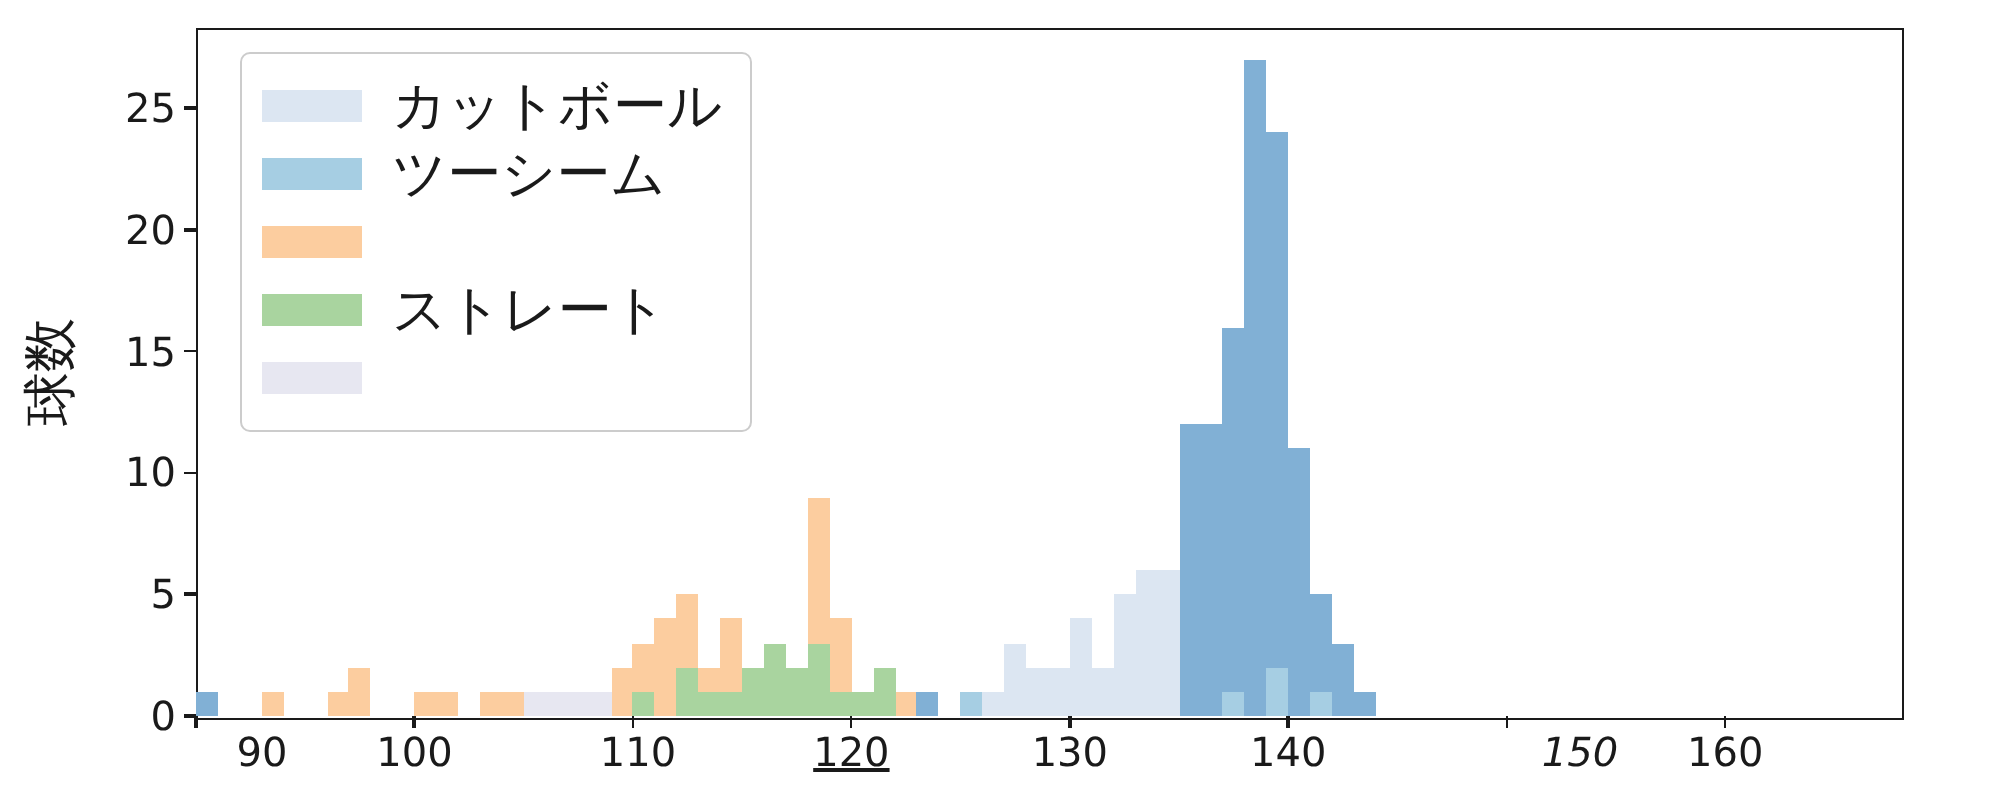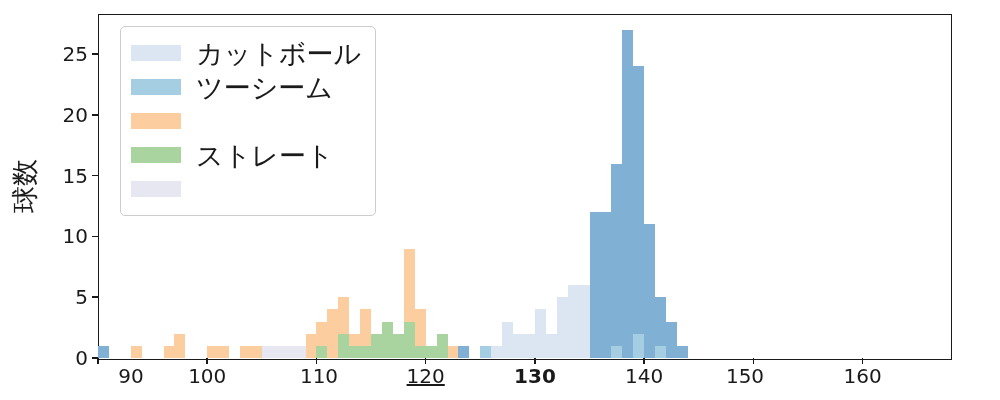--- a/index.html
+++ b/index.html
@@ -200,25 +200,25 @@
   <div id="xticks">
       <div class="xtick-mark" style="left: 97.2px;"></div>
       <div class="xtick-label" style="left: 98px; margin-left: 33px;">90</div>
       <div class="xtick-mark" style="left: 206.431px;"></div>
       <div class="xtick-label" style="left: 207.231px;">100</div>
       <div class="xtick-mark" style="left: 315.662px;"></div>
       <div class="xtick-label" style="left: 319px;">110</div>
       <div class="xtick-mark" style="left: 424.892px;"></div>
       <div class="xtick-label" style="left: 425.692px; text-decoration: underline;">120</div>
       <div class="xtick-mark" style="left: 534.123px;"></div>
-      <div class="xtick-label" style="left: 534.923px; font-weight: bold;">130</div>
+      <div class="xtick-label" style="left: 534.923px;">130</div>
       <div class="xtick-mark" style="left: 643.354px;"></div>
       <div class="xtick-label" style="left: 644.154px;">140</div>
       <div class="xtick-mark" style="left: 752.585px;"></div>
-      <div class="xtick-label" style="left: 745px;">150</div>
+      <div class="xtick-label" style="left: 790px; font-style: italic;">150</div>
       <div class="xtick-mark" style="left: 861.815px;"></div>
       <div class="xtick-label" style="left: 862.615px;">160</div>
     </div>
   <div id="yticks">
       <div class="ytick-mark" style="top: 357.2px;"></div>
       <div class="ytick-label" style="top: 358px;">0</div>
       <div class="ytick-mark" style="top: 296.423px;"></div>
       <div class="ytick-label" style="top: 297.223px;">5</div>
       <div class="ytick-mark" style="top: 235.645px;"></div>
       <div class="ytick-label" style="top: 236.445px;">10</div>

